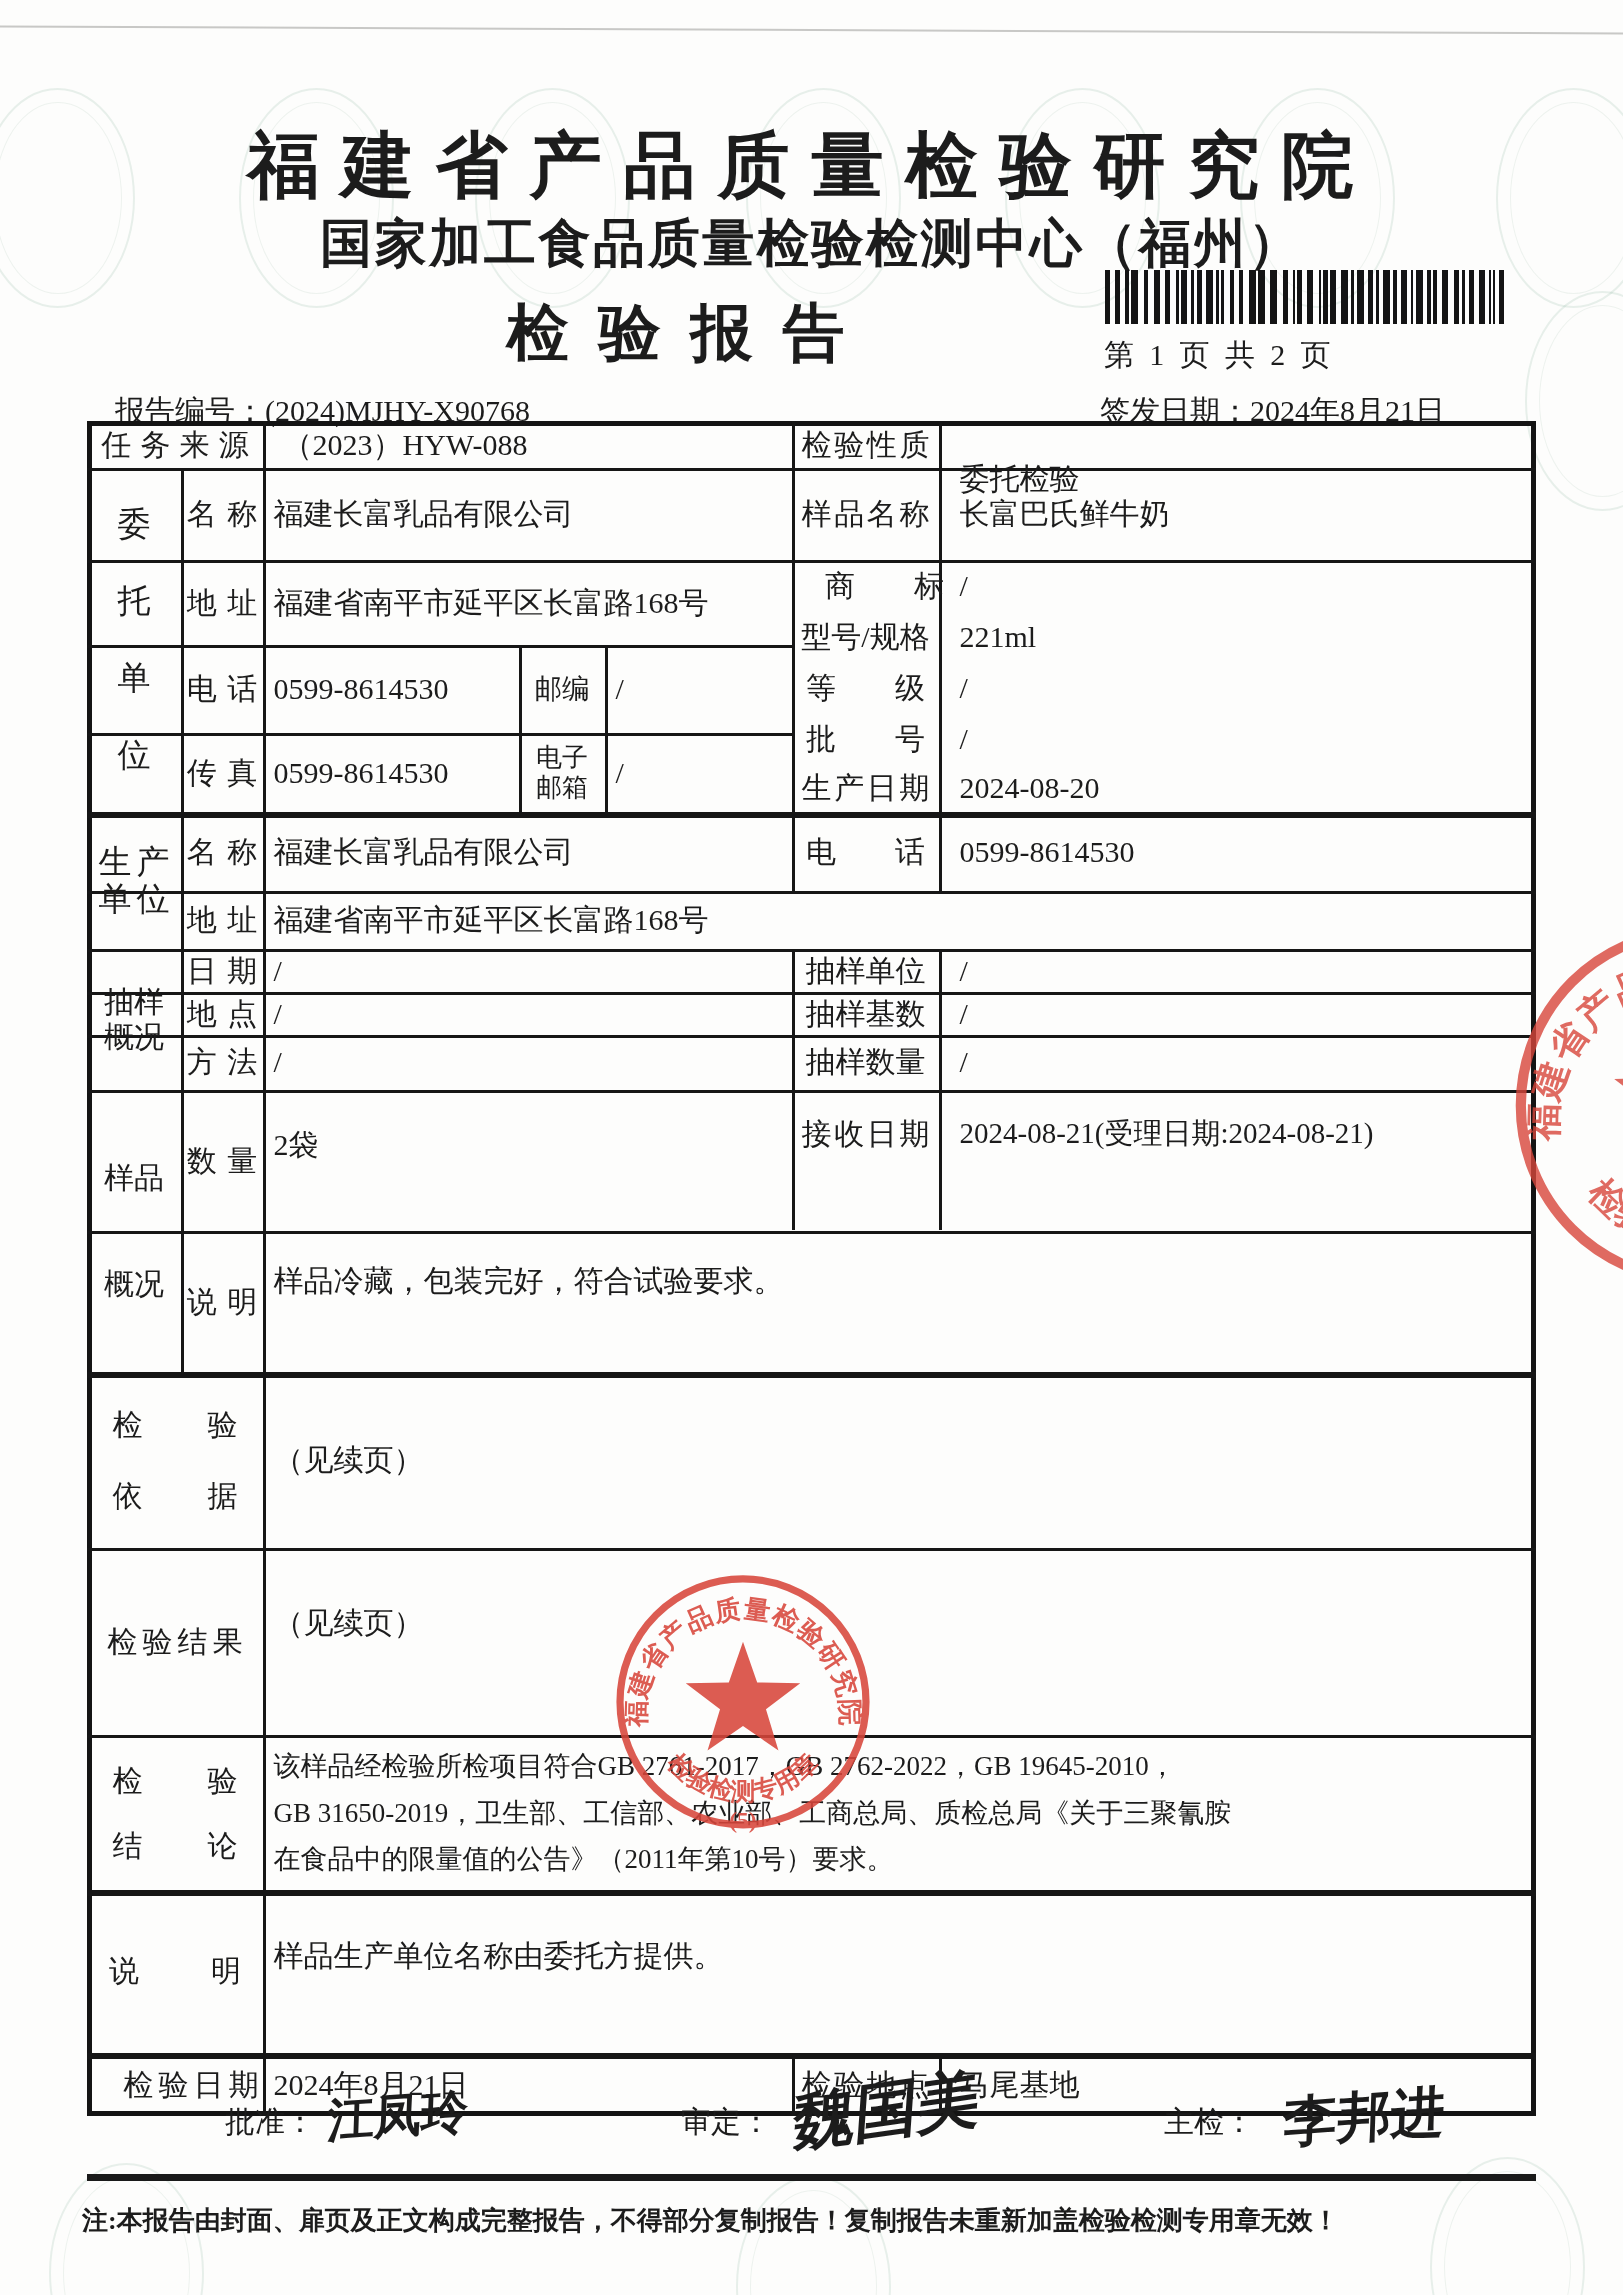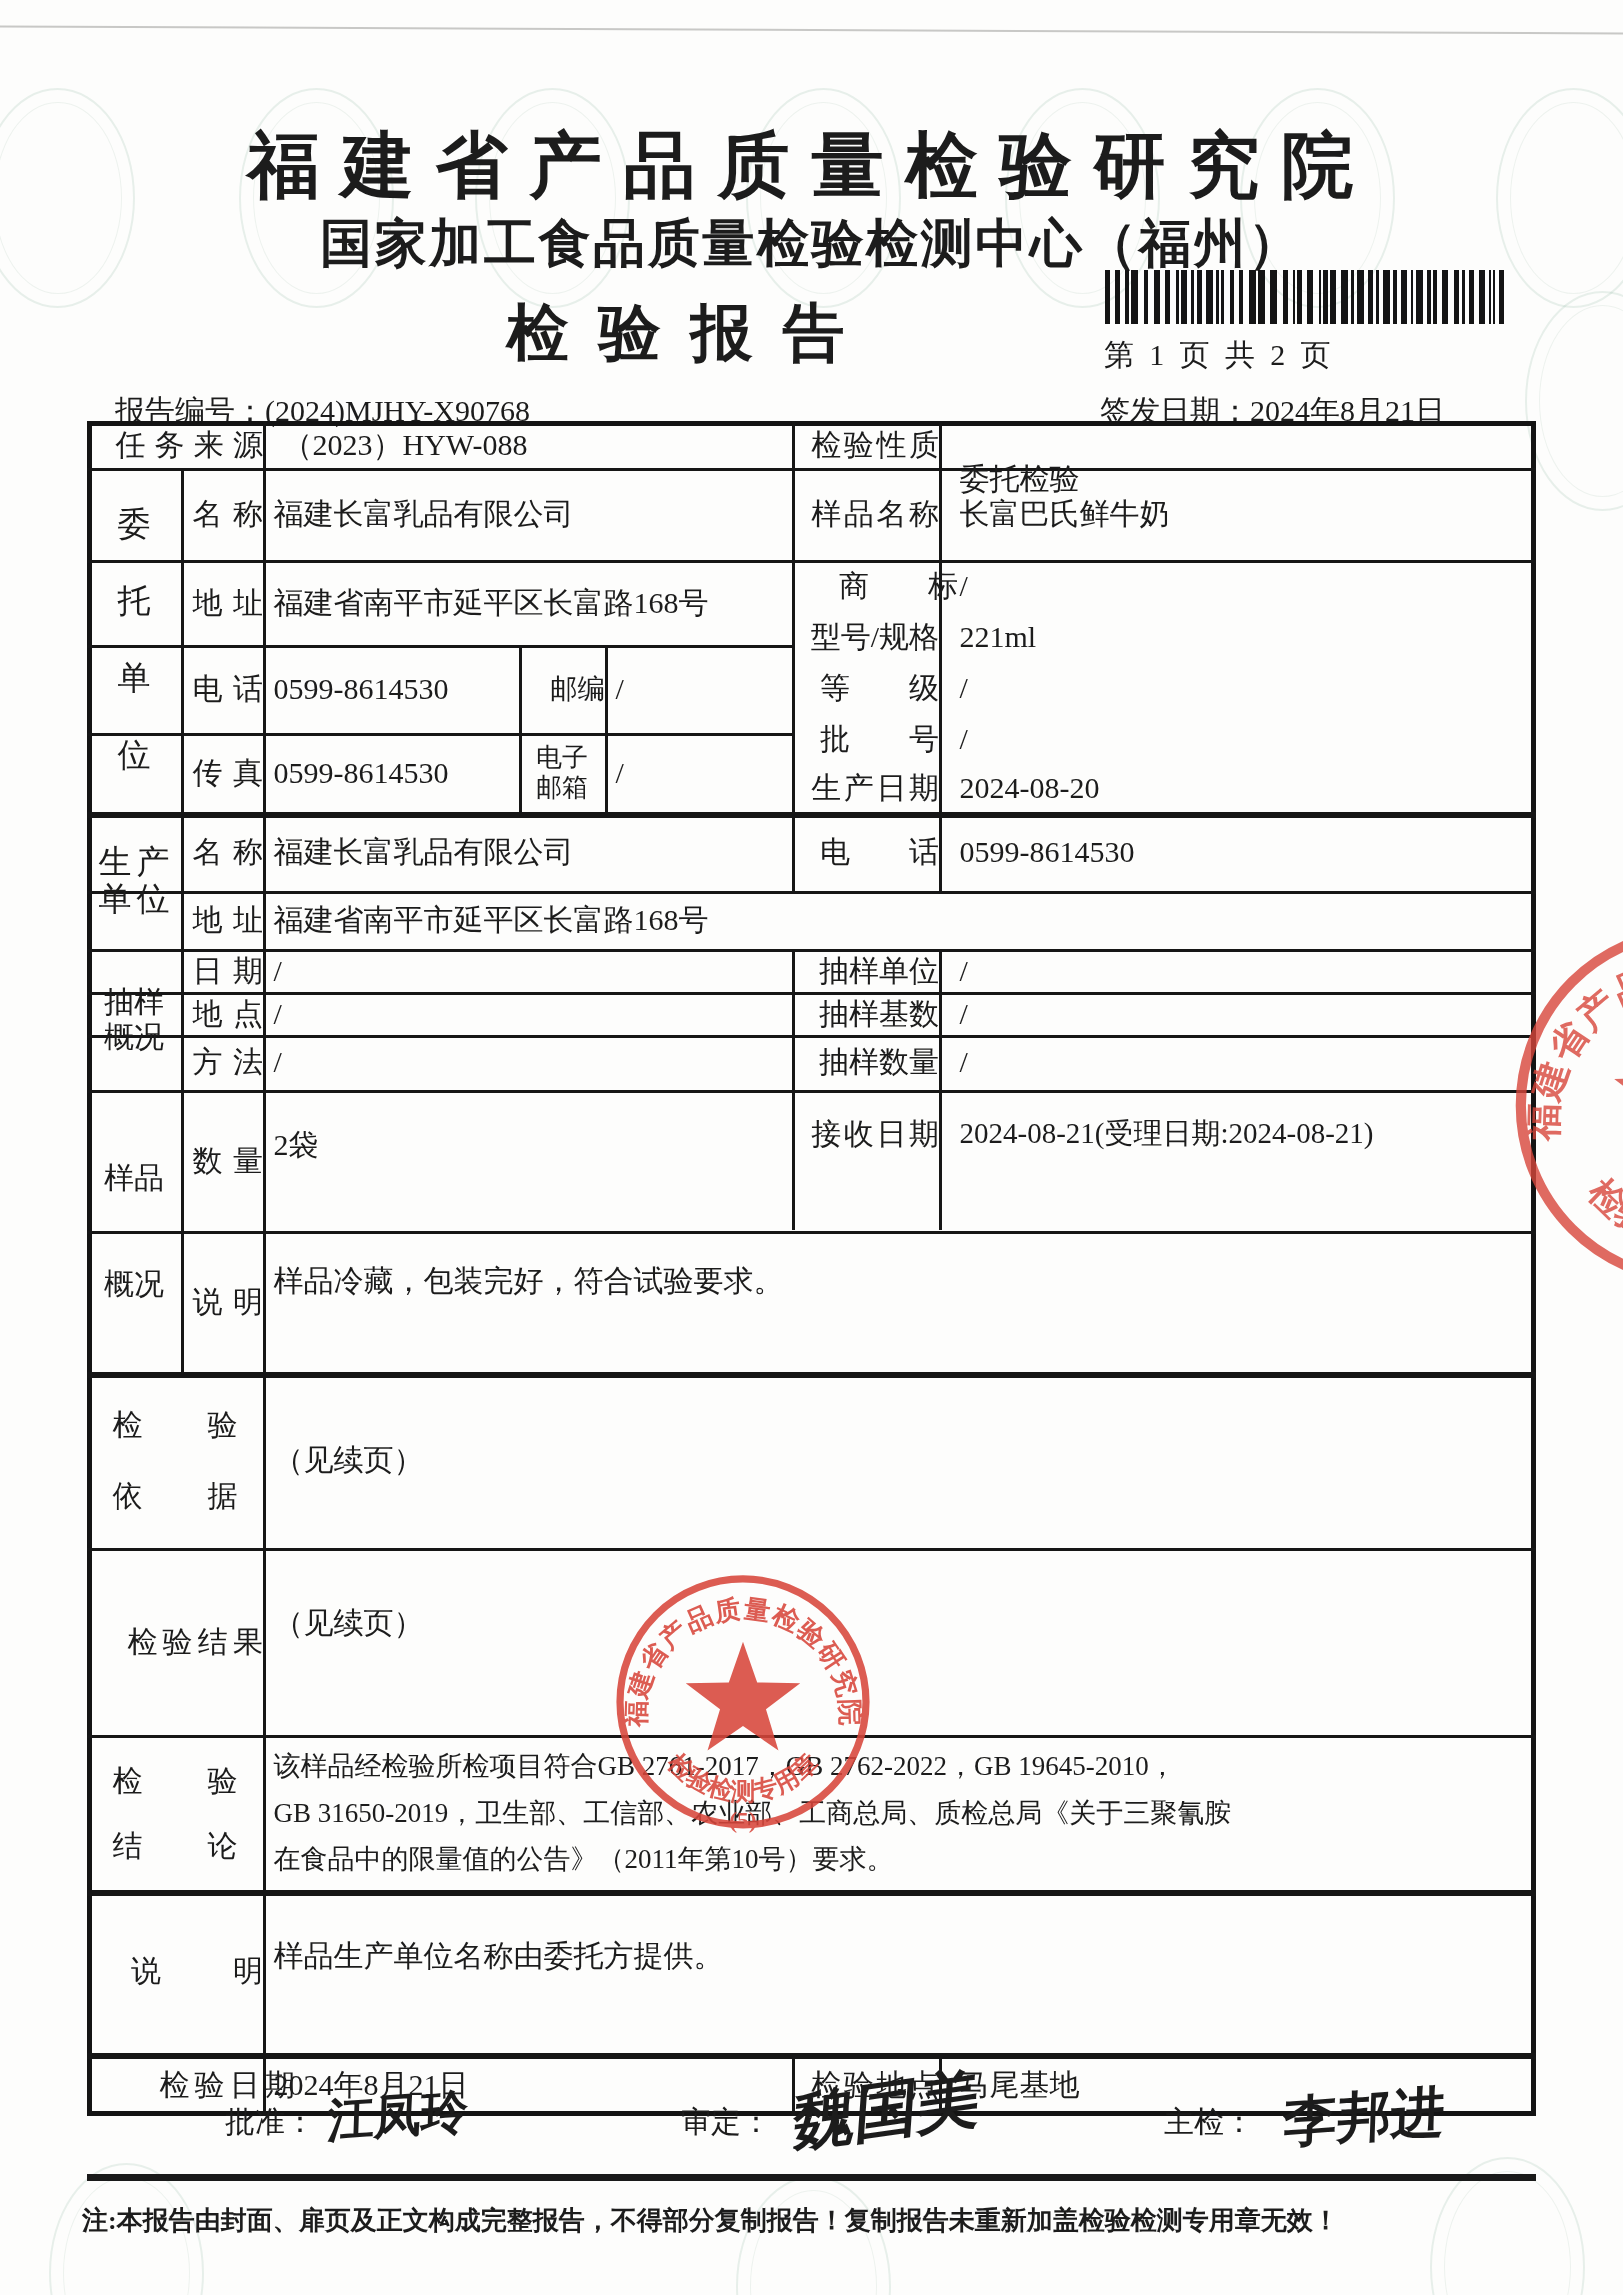--- a/index.html
+++ b/index.html
@@ -9,21 +9,21 @@
     font-family:"Liberation Serif","DejaVu Serif",serif;
   }
   .abs{position:absolute;}
   
   .hl{position:absolute;background:#161616;height:3.3px;}
   .hl.thick{height:5.9px;}
   .vl{position:absolute;background:#161616;width:3.3px;}
   .frame{position:absolute;border:5.9px solid #141414;box-sizing:border-box;background:transparent;}
   
   .c{position:absolute;display:flex;align-items:center;font-size:30px;line-height:1.25;}
-  .ctr{justify-content:flex-end;text-align:center;}
+  .ctr{justify-content:center;text-align:center;}
   .col{flex-direction:column;justify-content:space-evenly;}
   .pad{padding-left:10.5px;box-sizing:border-box;}
   .ls4{letter-spacing:2.6px;margin-right:-2.6px;}
   .ls8{letter-spacing:5.2px;margin-right:-5.2px;}
   .ls14{letter-spacing:9.2px;margin-right:-9.2px;}
   .ls16{letter-spacing:10.5px;margin-right:-10.5px;}
   .ls90{letter-spacing:59px;margin-right:-59px;}
   .ls100{letter-spacing:65px;margin-right:-65px;}
   .ls110{letter-spacing:72px;margin-right:-72px;}
   .vlabel{font-size:33px;}

